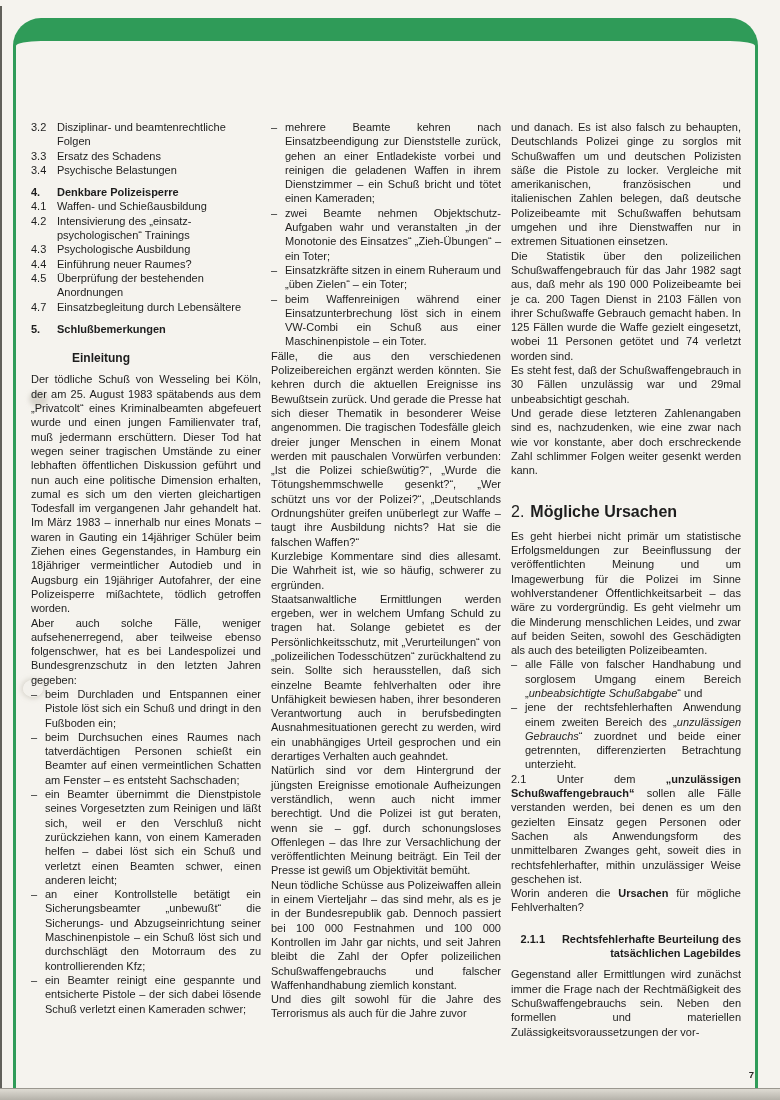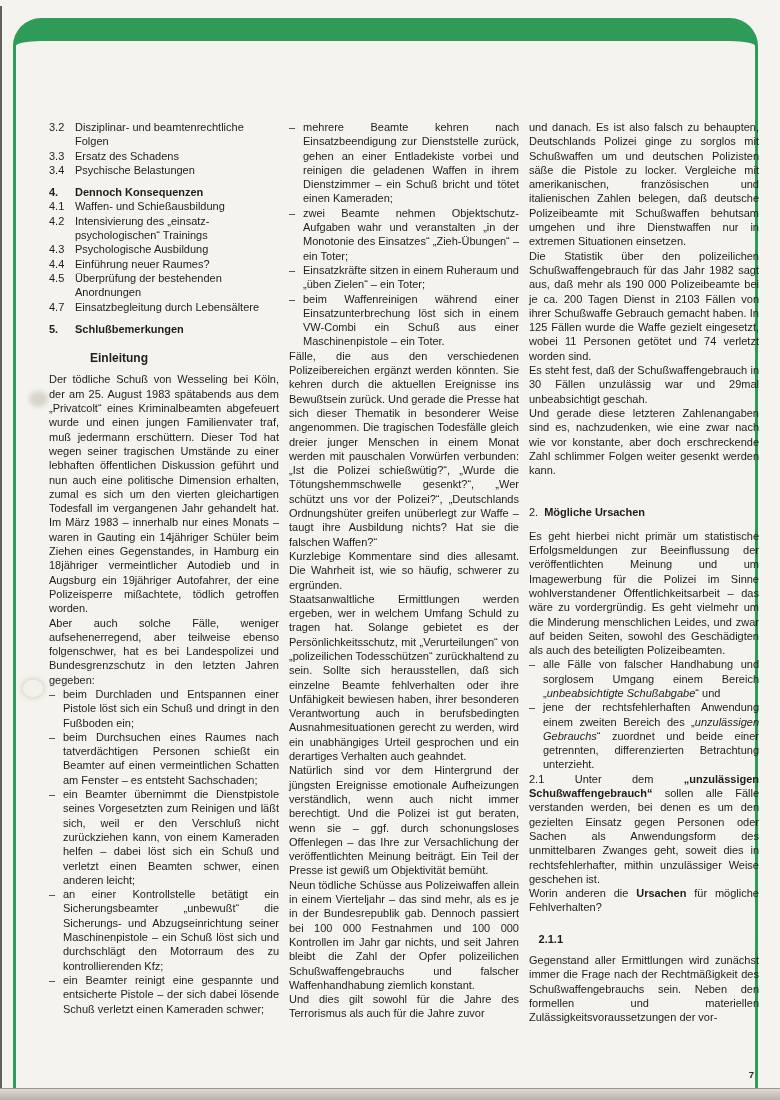--- a/index.html
+++ b/index.html
@@ -24,39 +24,39 @@
     border-left:3px solid var(--frame-green,#2f9b58);
     border-right:3px solid var(--frame-green,#2f9b58);
     border-radius:28px 28px 0 0;
   }
   .scan-strip-bottom{
     position:absolute;left:0;right:0;bottom:0;height:11px;
     background:linear-gradient(#dedbd3,#b5b2aa);
     border-top:1px solid #9a978f;
   }
   .content{
-    position:absolute;left:49px;top:120px;width:710px;height:962px;
+    position:absolute;left:31px;top:120px;width:710px;height:962px;
     display:flex;justify-content:space-between;
     overflow:hidden;
     font-size:11px;line-height:14.3px;
   }
   .col{width:230px;}
   p.para{margin:0;text-align:justify;}
   .toc-item{display:flex;margin:0;}
   .toc-num{width:26px;flex-shrink:0;}
   .toc-label{flex:1;}
   .toc-item.bold{font-weight:bold;}
   .toc-gap{margin-top:8px;}
   .bullet-item{display:flex;margin:0;}
   .bullet-dash{width:14px;flex-shrink:0;}
   .bullet-text{flex:1;text-align:justify;}
   .h-intro{
     font-weight:bold;font-size:12px;margin:15px 0 7px 12px;padding-left:29px;
   }
-  .h2{margin:28px 0 9px 0;font-size:11px;}
+  .h2{margin:28px 0 9px 0;font-size:16px;}
   .h2 .num{margin-right:6px;}
   .b{font-weight:bold;}
   .i{font-style:italic;}
   .h3{display:flex;margin:17px 0 7px 0;font-weight:bold;text-align:right;}
   .h3 .num{width:34px;flex-shrink:0;}
   .sp-18{margin-top:18px;}
   .smudge-1{
     position:absolute;left:29px;top:391px;width:19px;height:16px;border-radius:50%;
     background:rgba(170,165,152,0.38);filter:blur(2px);
   }
@@ -88,21 +88,21 @@
       <div class="toc-item">
         <span class="toc-num">3.3</span>
         <span class="toc-label">Ersatz des Schadens</span>
       </div>
       <div class="toc-item">
         <span class="toc-num">3.4</span>
         <span class="toc-label">Psychische Belastungen</span>
       </div>
       <div class="toc-item bold toc-gap">
         <span class="toc-num">4.</span>
-        <span class="toc-label">Dennoch Konsequenzen</span>
+        <span class="toc-label">Denkbare Polizeisperre</span>
       </div>
       <div class="toc-item">
         <span class="toc-num">4.1</span>
         <span class="toc-label">Waffen- und Schießausbildung</span>
       </div>
       <div class="toc-item">
         <span class="toc-num">4.2</span>
         <span class="toc-label">Intensivierung des „einsatz-psychologischen“ Trainings</span>
       </div>
       <div class="toc-item">
@@ -196,20 +196,21 @@
       <div class="bullet-item">
         <span class="bullet-dash">–</span>
         <span class="bullet-text"><span>jene der rechtsfehlerhaften Anwendung einem zweiten Bereich des „</span><span class="i">unzulässigen Gebrauchs</span><span>“ zuordnet und beide einer getrennten, differenzierten Betrachtung unterzieht.</span></span>
       </div>
 
       <p class="para sp-18"><span>2.1 Unter dem </span><span class="b">„unzulässigen Schußwaffengebrauch“</span><span> sollen alle Fälle verstanden werden, bei denen es um den gezielten Einsatz gegen Personen oder Sachen als Anwendungsform des unmittelbaren Zwanges geht, soweit dies in rechtsfehlerhafter, mithin unzulässiger Weise geschehen ist.</span></p>
       <p class="para"><span>Worin anderen die </span><span class="b">Ursachen</span><span> für mögliche Fehlverhalten?</span></p>
 
       <div class="h3">
         <span class="num">2.1.1</span>
+        <span class="title">Rechtsfehlerhafte Beurteilung des tatsächlichen Lagebildes</span>
       </div>
 
       <p class="para">Gegenstand aller Ermittlungen wird zunächst immer die Frage nach der Rechtmäßigkeit des Schußwaffengebrauchs sein. Neben den formellen und materiellen Zulässigkeitsvoraussetzungen der vor-</p>
     </div>
   </div>
 
   <div class="page-number">7</div>
   <div class="scan-strip-bottom"></div>
 </div>
 

